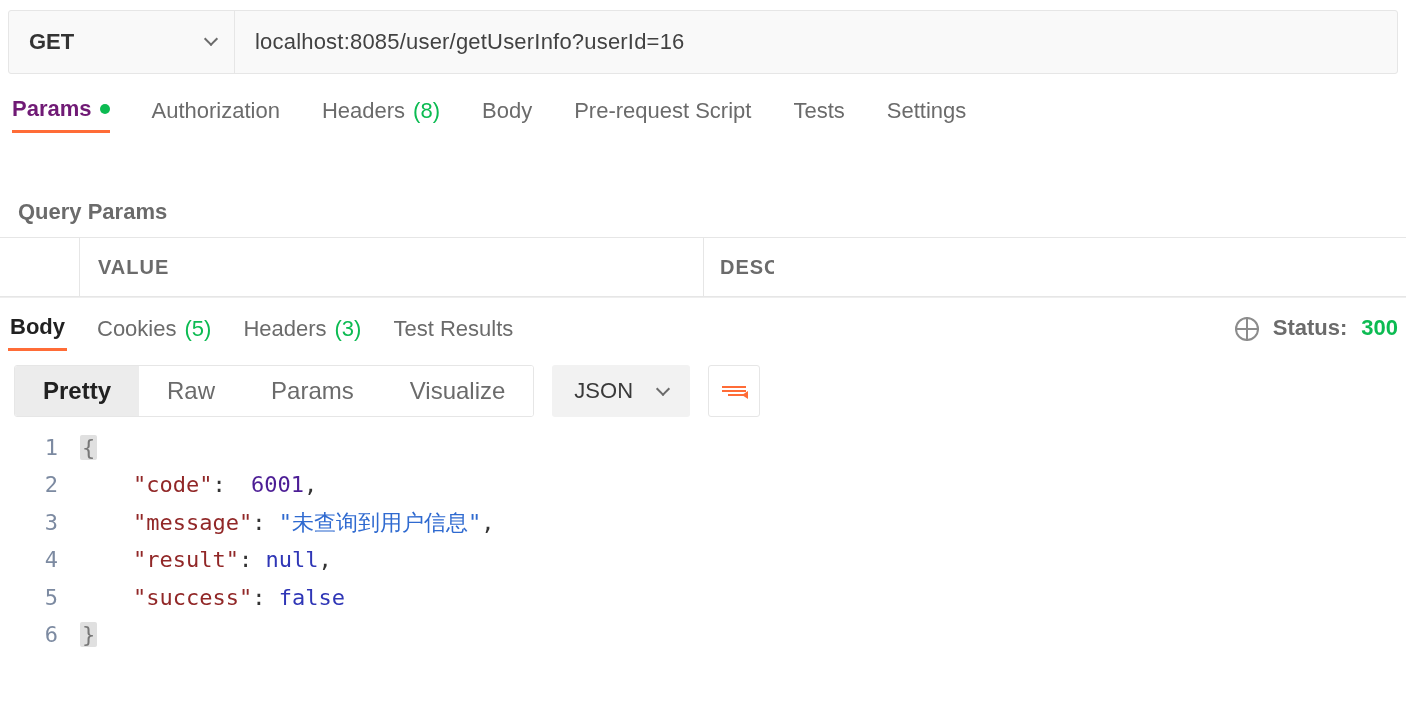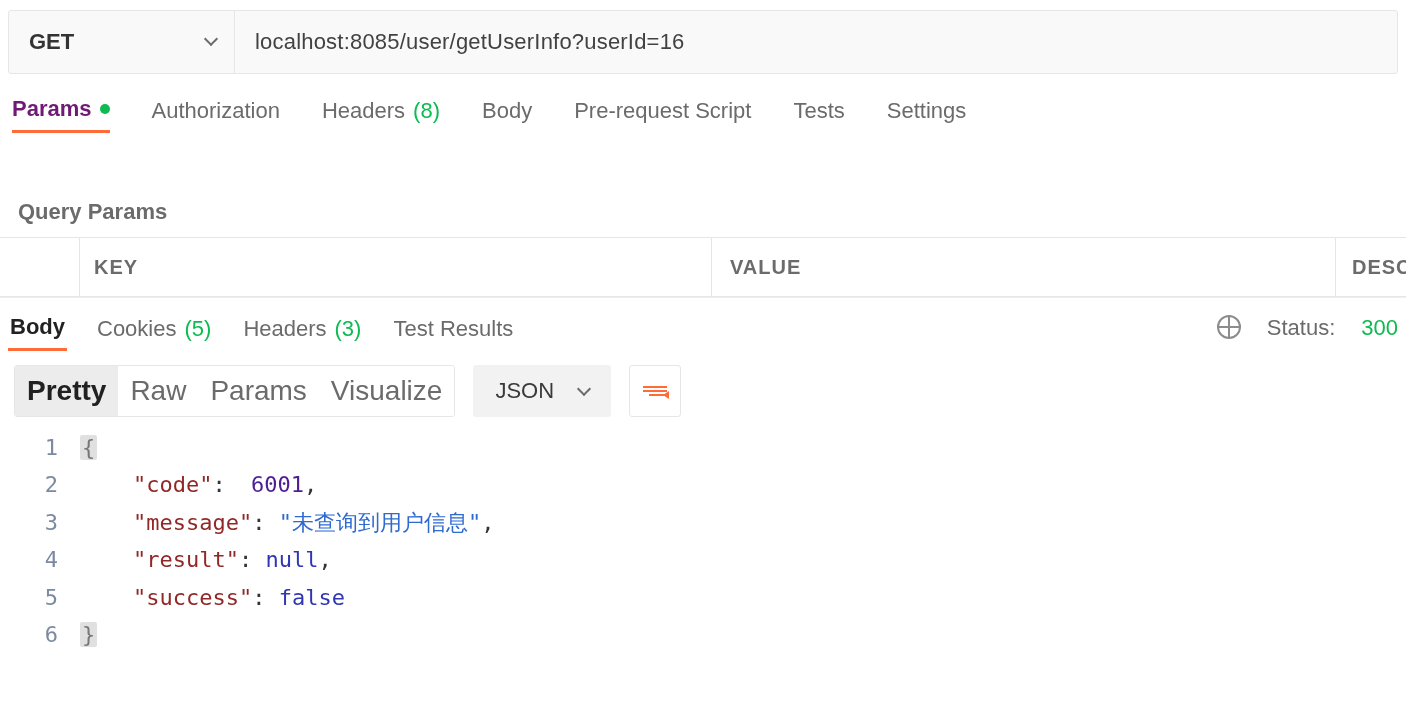--- a/index.html
+++ b/index.html
@@ -79,28 +79,28 @@
     .response-tabs-row {
       display: flex;
       align-items: center;
       justify-content: space-between;
       border-top: 1px solid #eee;
       padding: 6px 4px 0 8px;
     }
     .response-tabs-left { display:flex; gap: 28px; }
     .resp-tab { display:inline-flex;align-items:center;gap:8px;font-size:22px;color:#6b6b6b;font-weight:500;padding:10px 2px 8px;cursor:pointer;}
     .resp-tab.active { color:#212121;font-weight:600;border-bottom:3px solid #ff6c37;}
-    .response-status { display:flex;align-items:flex-start;gap:26px;font-size:22px;color:#6b6b6b;font-weight:400;padding-right:4px;}
+    .response-status { display:flex;align-items:flex-end;gap:14px;font-size:22px;color:#6b6b6b;font-weight:700;padding-right:4px;}
     .status-code { color:#0cbb52;}
     .globe-icon { width:24px;height:24px;display:inline-block;border:2px solid #8c8c8c;border-radius:50%;position:relative;}
     .globe-icon::before {content:"";position:absolute;left:50%;top:-2px;bottom:-2px;width:2px;background:#8c8c8c;transform:translateX(-50%);}
     .globe-icon::after {content:"";position:absolute;top:50%;left:-2px;right:-2px;height:2px;background:#8c8c8c;transform:translateY(-50%);}
     .view-toolbar { display:flex;align-items:center;gap:18px;padding:14px 14px 8px 14px;}
     .view-seg { display:flex;border:1px solid #e6e6e6;border-radius:3px;overflow:hidden;height:52px;}
-    .seg-btn { display:inline-flex;align-items:center;padding:0 12px;font-size:28px;color:#6b6b6b;font-weight:500;background:#fff;cursor:pointer;}
+    .seg-btn { display:inline-flex;align-items:center;padding:0 28px;font-size:24px;color:#6b6b6b;font-weight:500;background:#fff;cursor:pointer;}
     .seg-btn.active { background:#ececec;color:#212121;font-weight:600;}
     .json-select { display:inline-flex;align-items:center;gap:25px;padding:0 22px;height:52px;background:#f2f2f2;border-radius:3px;font-size:22px;color:#3a3a3a;font-weight:500;cursor:pointer;}
     .wrap-btn { display:inline-flex;align-items:center;justify-content:center;width:52px;height:52px;background:#fff;border:1px solid #e6e6e6;border-radius:3px;cursor:pointer;}
     .wrap-icon { color:#ff6c37;font-size:20px;display:flex;flex-direction:column;align-items:flex-end;gap:2px;position:relative;}
     .wrap-icon span {display:block;height:2px;background:#ff6c37;width:24px;}
     .wrap-icon span:nth-child(2){width:24px;}
     .wrap-icon span:nth-child(3){width:18px;}
     .wrap-icon::after{content:"";position:absolute;right:-2px;bottom:-3px;border-left:6px solid #ff6c37;border-top:4px solid transparent;border-bottom:4px solid transparent;transform:rotate(180deg);}
     .code-area { padding: 4px 0 20px 0; font-family: "Menlo","Consolas",monospace;font-size:22px;line-height:1.7;}
     .code-line { display:flex;}
@@ -151,21 +151,20 @@
   <div class="tab">
     <span>Settings</span>
   </div>
 </div>
 
 <div class="section-title">Query Params</div>
 
 <div class="params-table">
   <div class="params-header">
     <div class="col-check"></div>
-    <div class="col-key">KEY</div>
     <div class="col-value">VALUE</div>
     <div class="col-desc">DESC</div>
   </div>
 </div>
 
 <div class="response-tabs-row">
   <div class="response-tabs-left">
     <div class="resp-tab active">
       <span>Body</span>
     </div>

